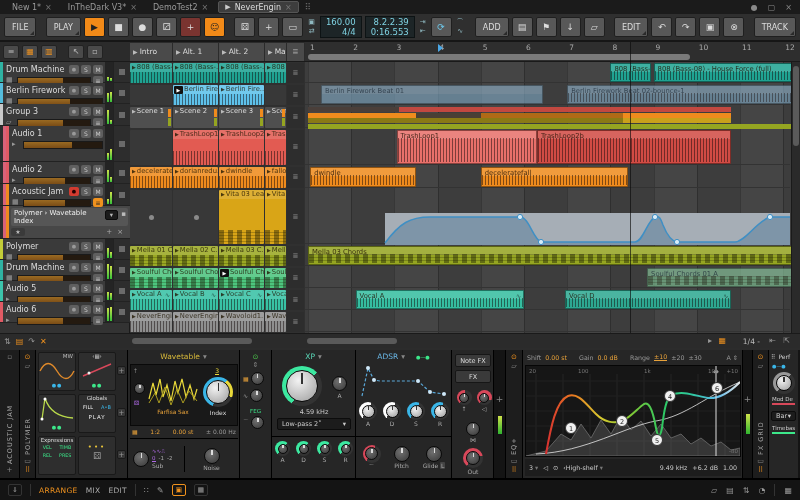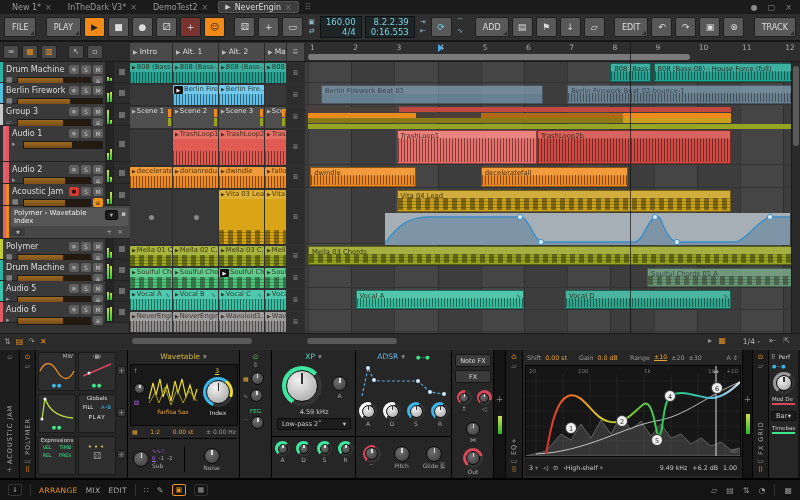--- a/index.html
+++ b/index.html
@@ -775,24 +775,20 @@
         <div style="position: absolute; top: 151px; left: 80px; width: 405px; height: 31px; background: rgb(166, 174, 182);"></div>
         <svg width="485" height="32" id="autosvg" style="position: absolute; top: 151px; left: 0px;">
           <path d="M80,30 C95,10 105,4 125,4 L215,4 C224,4 228,26 236,29 L330,29 C338,29 342,8 350,4 C354,2 356,6 358,12 C362,22 366,28 372,29 L430,29 C440,29 452,8 465,4 L485,4 L485,32 L80,32 Z" fill="#7e95a8"></path>
           <path d="M80,30 C95,10 105,4 125,4 L215,4 C224,4 228,26 236,29 L330,29 C338,29 342,8 350,4 C354,2 356,6 358,12 C362,22 366,28 372,29 L430,29 C440,29 452,8 465,4 L485,4" fill="none" stroke="#3f8fc4" stroke-width="1.5"></path>
           <circle cx="215" cy="4" r="2.6" fill="#d8ecf8" stroke="#3f8fc4"></circle>
           <circle cx="236" cy="29" r="2.6" fill="#d8ecf8" stroke="#3f8fc4"></circle>
           <circle cx="350" cy="4" r="2.6" fill="#d8ecf8" stroke="#3f8fc4"></circle>
           <circle cx="372" cy="29" r="2.6" fill="#d8ecf8" stroke="#3f8fc4"></circle>
           <circle cx="465" cy="4" r="2.6" fill="#d8ecf8" stroke="#3f8fc4"></circle>
         </svg>
-        <div class="aclip" style="left: 91.56px; top: 128px; width: 334.8px; height: 22px; background: rgb(201, 160, 28);">
-          <div class="lbl">Vita 04 Lead</div>
-          <div class="pat pat-midi" style="height: 12px;"></div>
-        </div>
         <div class="lane" style="top: 183px; height: 21px;"></div>
         <div class="aclip" style="left: 3px; top: 184px; width: 501.12px; height: 19px; background: rgb(149, 165, 33);">
           <div class="lbl">Mella 03 Chords</div>
           <div class="pat pat-midi" style="height: 9px;"></div>
         </div>
         <div class="lane" style="top: 205px; height: 21px;"></div>
         <div class="aclip" style="left: 342.12px; top: 206px; width: 162px; height: 19px; background: rgb(126, 199, 149); opacity: 0.62;">
           <div class="lbl" style="color: rgba(10, 30, 50, 0.75);">Soulful Chords 01 A</div>
           <div class="pat pat-midi" style="height: 9px;"></div>
         </div>

